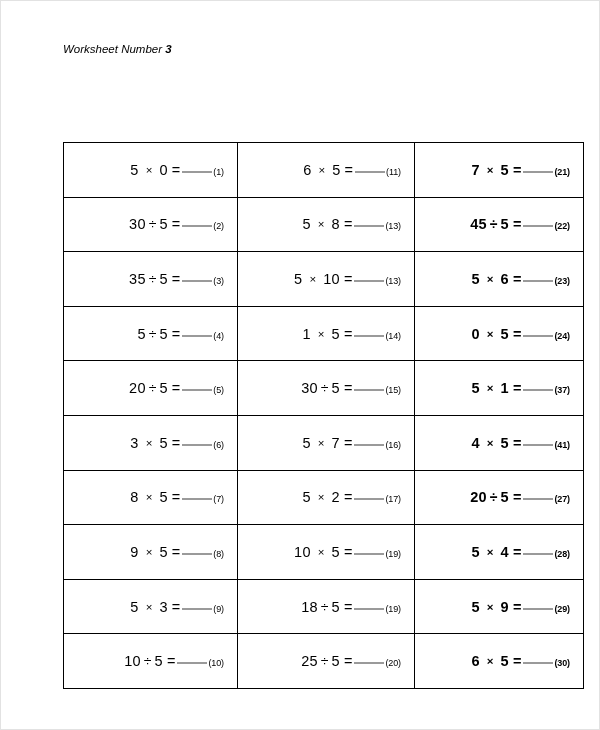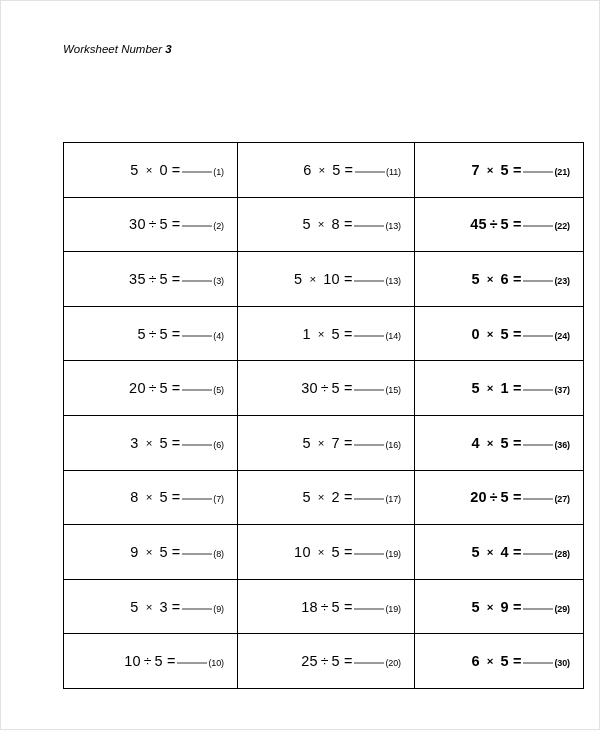--- a/index.html
+++ b/index.html
@@ -155,21 +155,21 @@
           <td class="c3"><span class="prob"><span class="operand">0</span><span class="op-mul">×</span><span class="operand">5</span><span class="eq">=</span><span class="blank"></span><span class="idx">(24)</span></span></td>
         </tr>
         <tr>
           <td class="c1"><span class="prob"><span class="operand">20</span><span class="op-div">÷</span><span class="operand">5</span><span class="eq">=</span><span class="blank"></span><span class="idx">(5)</span></span></td>
           <td class="c2"><span class="prob"><span class="operand">30</span><span class="op-div">÷</span><span class="operand">5</span><span class="eq">=</span><span class="blank"></span><span class="idx">(15)</span></span></td>
           <td class="c3"><span class="prob"><span class="operand">5</span><span class="op-mul">×</span><span class="operand">1</span><span class="eq">=</span><span class="blank"></span><span class="idx">(37)</span></span></td>
         </tr>
         <tr>
           <td class="c1"><span class="prob"><span class="operand">3</span><span class="op-mul">×</span><span class="operand">5</span><span class="eq">=</span><span class="blank"></span><span class="idx">(6)</span></span></td>
           <td class="c2"><span class="prob"><span class="operand">5</span><span class="op-mul">×</span><span class="operand">7</span><span class="eq">=</span><span class="blank"></span><span class="idx">(16)</span></span></td>
-          <td class="c3"><span class="prob"><span class="operand">4</span><span class="op-mul">×</span><span class="operand">5</span><span class="eq">=</span><span class="blank"></span><span class="idx">(36)</span></span></td>
+          <td class="c3"><span class="prob"><span class="operand">4</span><span class="op-mul">×</span><span class="operand">5</span><span class="eq">=</span><span class="blank"></span><span class="idx">(41)</span></span></td>
         </tr>
         <tr>
           <td class="c1"><span class="prob"><span class="operand">8</span><span class="op-mul">×</span><span class="operand">5</span><span class="eq">=</span><span class="blank"></span><span class="idx">(7)</span></span></td>
           <td class="c2"><span class="prob"><span class="operand">5</span><span class="op-mul">×</span><span class="operand">2</span><span class="eq">=</span><span class="blank"></span><span class="idx">(17)</span></span></td>
           <td class="c3"><span class="prob"><span class="operand">20</span><span class="op-div">÷</span><span class="operand">5</span><span class="eq">=</span><span class="blank"></span><span class="idx">(27)</span></span></td>
         </tr>
         <tr>
           <td class="c1"><span class="prob"><span class="operand">9</span><span class="op-mul">×</span><span class="operand">5</span><span class="eq">=</span><span class="blank"></span><span class="idx">(8)</span></span></td>
           <td class="c2"><span class="prob"><span class="operand">10</span><span class="op-mul">×</span><span class="operand">5</span><span class="eq">=</span><span class="blank"></span><span class="idx">(19)</span></span></td>
           <td class="c3"><span class="prob"><span class="operand">5</span><span class="op-mul">×</span><span class="operand">4</span><span class="eq">=</span><span class="blank"></span><span class="idx">(28)</span></span></td>

